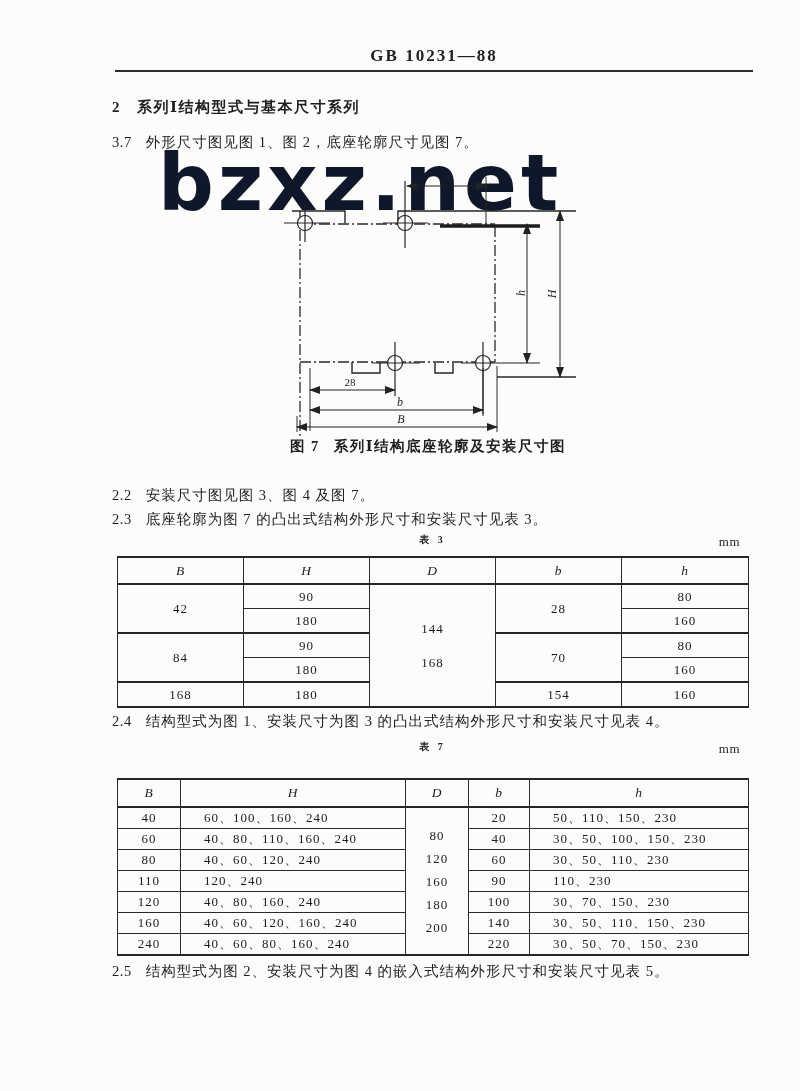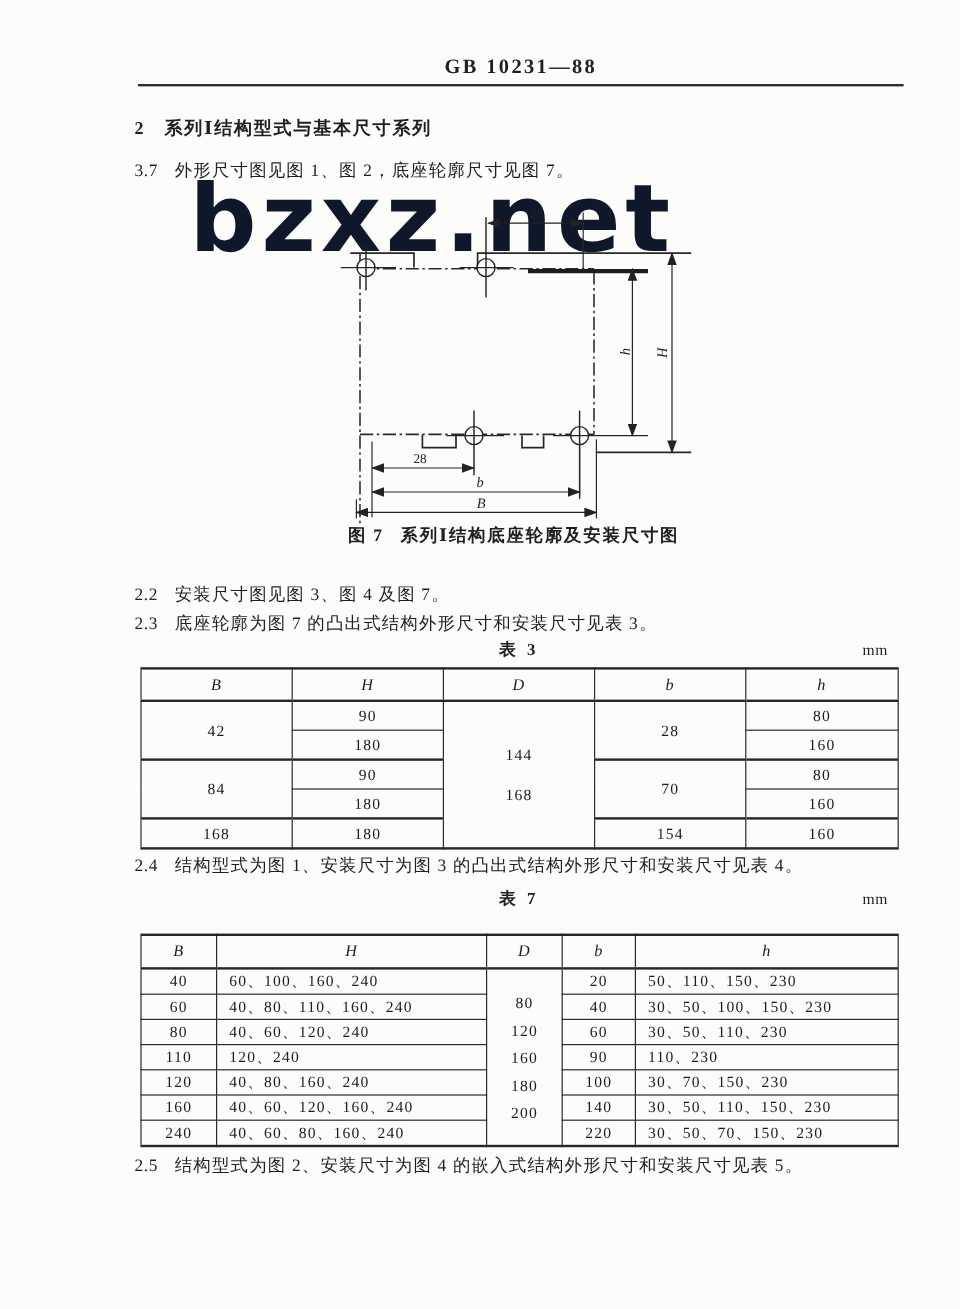--- a/index.html
+++ b/index.html
@@ -35,21 +35,21 @@
   .para .pnum{margin-right:14px;letter-spacing:0.5px;}
   .fig-caption{
     left:56px;top:437px;width:744px;text-align:center;
     font-size:14.5px;font-weight:bold;letter-spacing:1.5px;z-index:2;white-space:nowrap;
   }
   .fig-caption .fig-no{margin-right:14px;}
   .drawing{left:255px;top:165px;z-index:1;}
   .tbl-cap-row{left:117px;width:631px;z-index:2;font-size:14px;}
   .tbl-cap-row .tcap{
     position:absolute;left:0;right:0;text-align:center;
-    font-weight:bold;letter-spacing:3px;font-size:14px;
+    font-weight:bold;letter-spacing:3px;font-size:10px;
   }
   .tbl-cap-row .tunit{position:absolute;right:8px;top:1px;font-size:13px;letter-spacing:0.5px;}
   table.dtable{
     position:absolute;left:117px;border-collapse:collapse;
     table-layout:fixed;z-index:2;
     font-size:13px;letter-spacing:1px;color:#1c1c1c;
   }
   table.dtable td{
     border:1px solid #2b2b2b;text-align:center;vertical-align:middle;
     padding:0 2px;overflow:hidden;
@@ -61,21 +61,21 @@
   table.t3{top:556px;width:631px;}
   table.t3 tr.head td{height:25px;}
   table.t3 td{height:23px;}
   table.t3 tr.grp td{border-top:2px solid #262626;}
   table.t3{border-top:2px solid #262626;border-bottom:2px solid #262626;}
   .d3cell div{line-height:20px;padding:7px 0;}
   table.t4{top:778px;width:631px;}
   table.t4 tr.head td{height:26px;}
   table.t4 td{height:20px;}
   table.t4{border-top:2px solid #262626;border-bottom:2px solid #262626;}
-  table.t4 td.al{text-align:left;padding-left:10px;}
+  table.t4 td.al{text-align:left;padding-left:23px;}
   .d4cell div{line-height:23px;}
   svg text{font-family:"Liberation Serif","DejaVu Serif",serif;fill:#222;}
 </style>
 </head>
 <body>
 
 <div class="page">
 
   <div class="watermark">bzxz.net</div>
 

